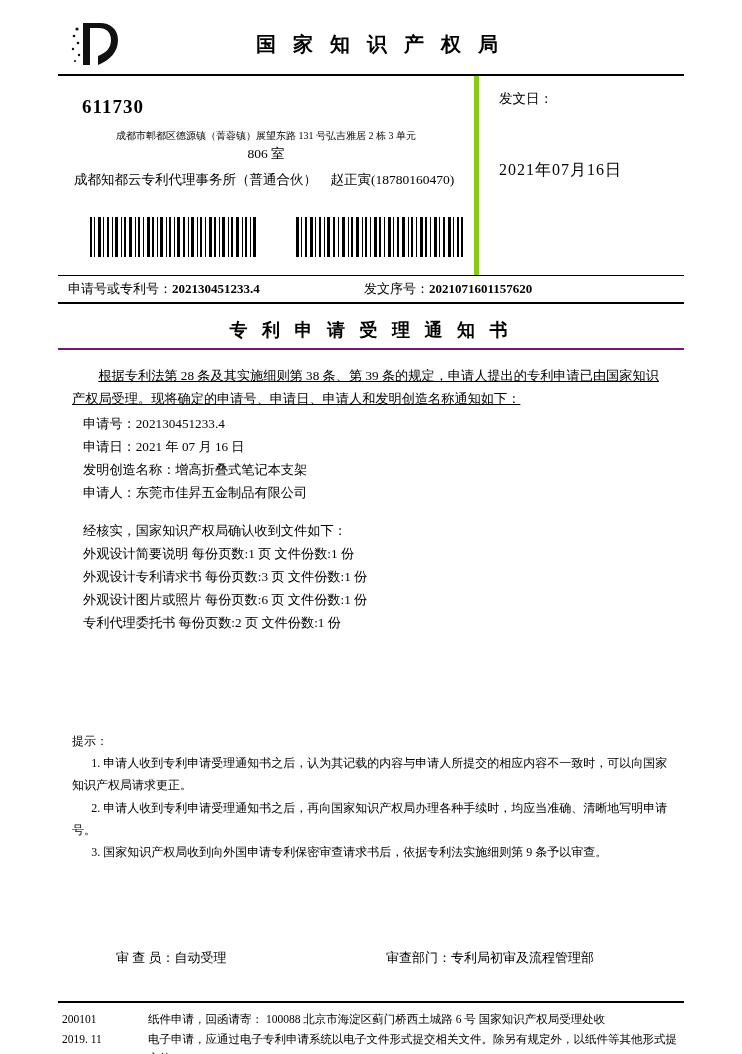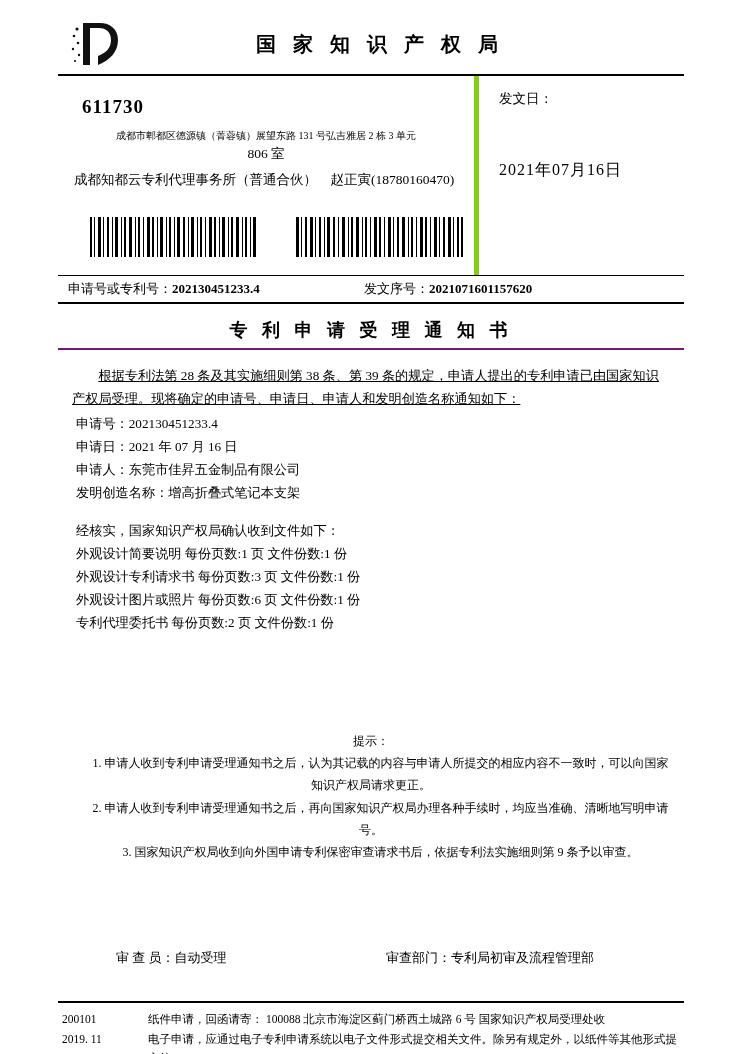--- a/index.html
+++ b/index.html
@@ -145,31 +145,30 @@
     padding: 10px 14px 0 14px;
     font-size: 13.2px;
     line-height: 1.75;
   }
   .para-indent {
     text-indent: 2em;
     margin: 4px 0 2px 0;
     text-decoration: underline;
   }
   .sub {
-    margin-left: 4px;
+    margin-left: 11px;
   }
   .gap { height: 14px; }
 
   
   .notes {
     margin: 12px 58px;
     padding: 0 14px;
     font-size: 12px;
     line-height: 1.85;
-    text-align: center;
   }
   .notes-title { margin-bottom: 0px; }
   .note-item { text-indent: 1.6em; }
 
   
   .examiner-row {
     margin: 0 58px;
     padding: 0 14px;
     display: flex;
     font-size: 13px;
@@ -319,22 +318,22 @@
       <span>发文序号：</span><span class="bold">2021071601157620</span>
     </div>
   </div>
 
   <div class="doc-title">专 利 申 请 受 理 通 知 书</div>
 
   <div class="body">
     <div class="para-indent">根据专利法第 28 条及其实施细则第 38 条、第 39 条的规定，申请人提出的专利申请已由国家知识产权局受理。现将确定的申请号、申请日、申请人和发明创造名称通知如下：</div>
     <div class="sub">申请号：202130451233.4</div>
     <div class="sub">申请日：2021 年 07 月 16 日</div>
+    <div class="sub">发明创造名称：增高折叠式笔记本支架</div>
     <div class="sub">申请人：东莞市佳昇五金制品有限公司</div>
-    <div class="sub">发明创造名称：增高折叠式笔记本支架</div>
     <div class="gap"></div>
     <div class="sub">经核实，国家知识产权局确认收到文件如下：</div>
     <div class="sub">外观设计简要说明  每份页数:1 页  文件份数:1 份</div>
     <div class="sub">外观设计专利请求书  每份页数:3 页  文件份数:1 份</div>
     <div class="sub">外观设计图片或照片  每份页数:6 页  文件份数:1 份</div>
     <div class="sub">专利代理委托书  每份页数:2 页  文件份数:1 份</div>
   </div>
 
   <div class="notes" style="margin-top:96px;">
     <div class="notes-title">提示：</div>

